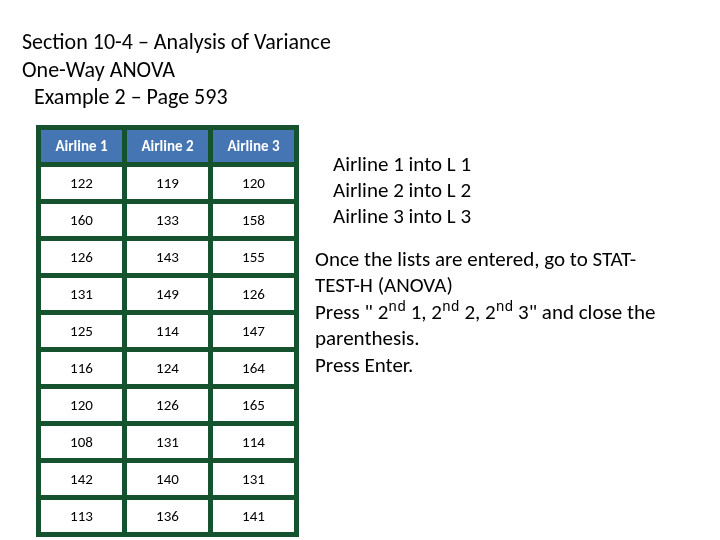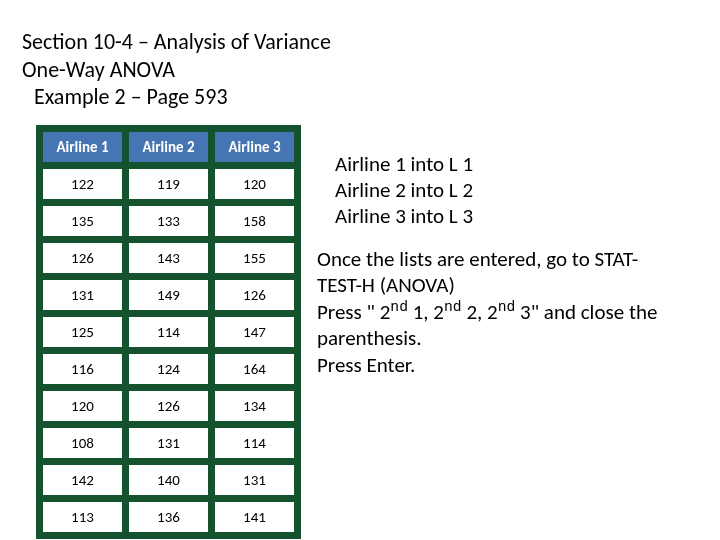--- a/index.html
+++ b/index.html
@@ -26,21 +26,21 @@
     display: flex;
     align-items: flex-start;
   }
   .table-wrap {
     margin-left: 14px;
   }
   table {
     border-collapse: collapse;
   }
   th, td {
-    border: 7px solid #14532d;
+    border: 5px solid #14532d;
     text-align: center;
     font-size: 15px;
     padding: 0 8px;
     height: 37px;
     box-sizing: border-box;
   }
   th {
     background: #4675b4;
     color: #fff;
     font-weight: bold;
@@ -79,21 +79,21 @@
             <th>Airline 3</th>
           </tr>
         </thead>
         <tbody>
           <tr>
               <td>122</td>
               <td>119</td>
               <td>120</td>
             </tr>
           <tr>
-              <td>135</td>
+              <td>160</td>
               <td>133</td>
               <td>158</td>
             </tr>
           <tr>
               <td>126</td>
               <td>143</td>
               <td>155</td>
             </tr>
           <tr>
               <td>131</td>
@@ -106,21 +106,21 @@
               <td>147</td>
             </tr>
           <tr>
               <td>116</td>
               <td>124</td>
               <td>164</td>
             </tr>
           <tr>
               <td>120</td>
               <td>126</td>
-              <td>134</td>
+              <td>165</td>
             </tr>
           <tr>
               <td>108</td>
               <td>131</td>
               <td>114</td>
             </tr>
           <tr>
               <td>142</td>
               <td>140</td>
               <td>131</td>

